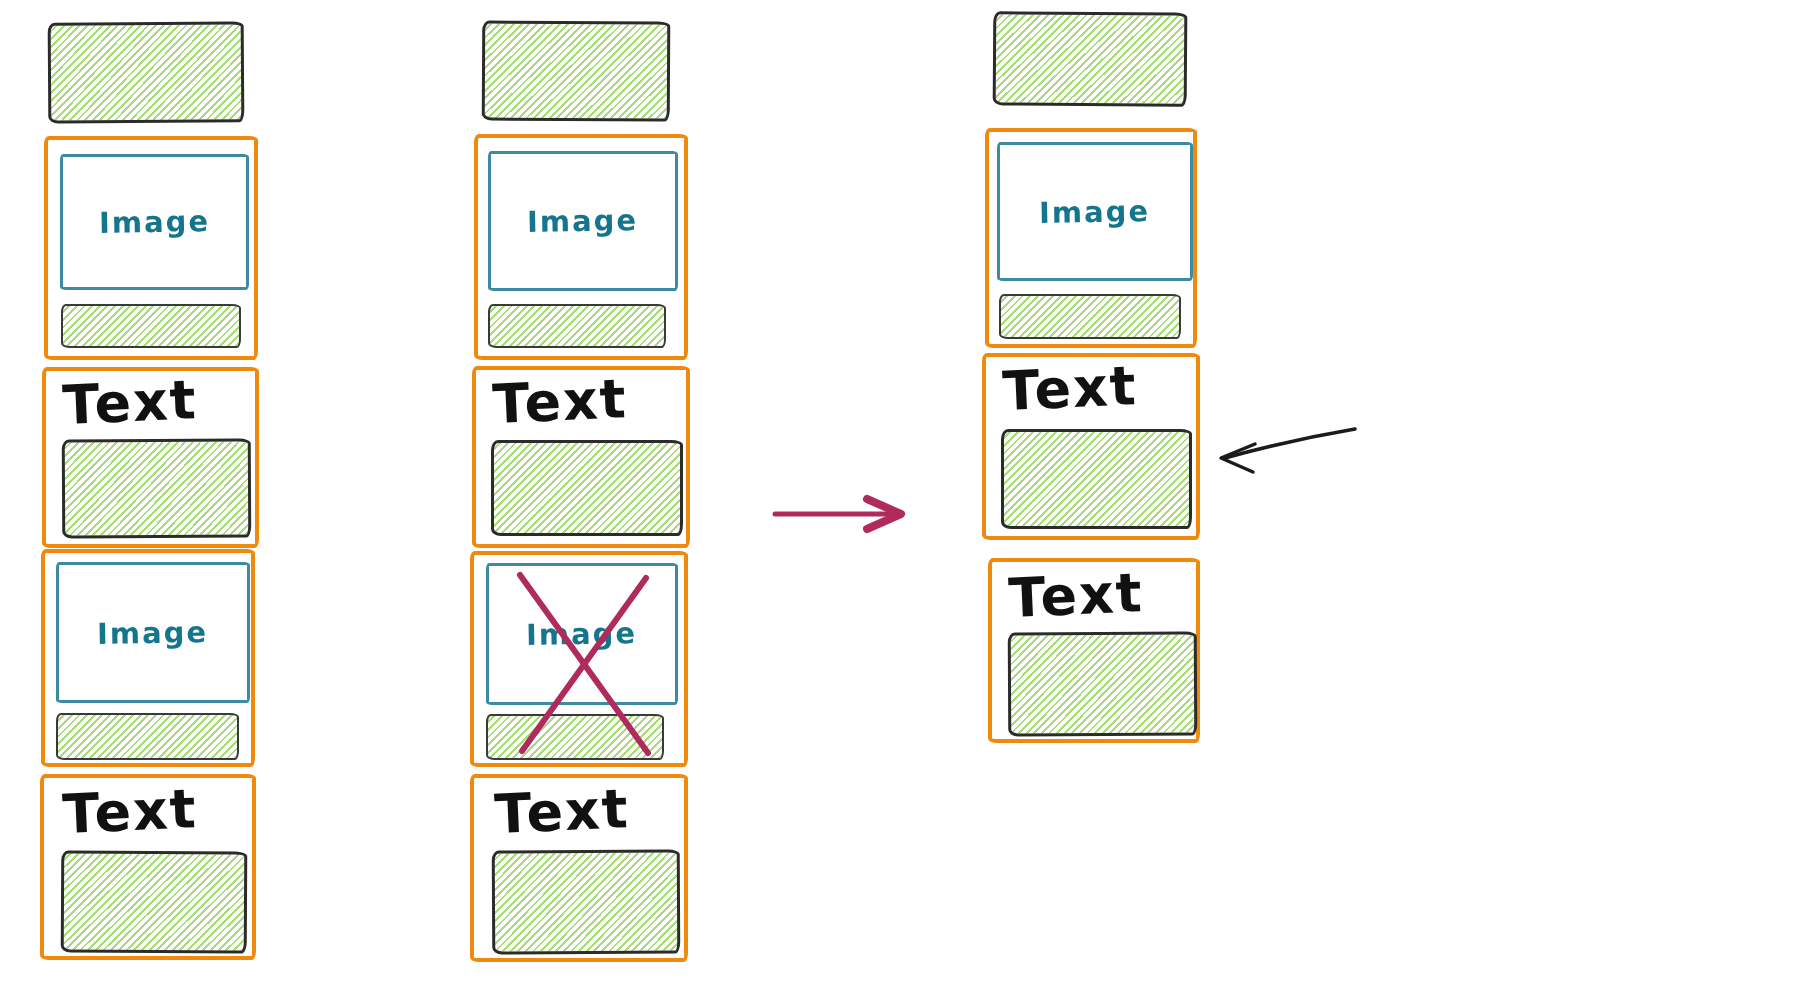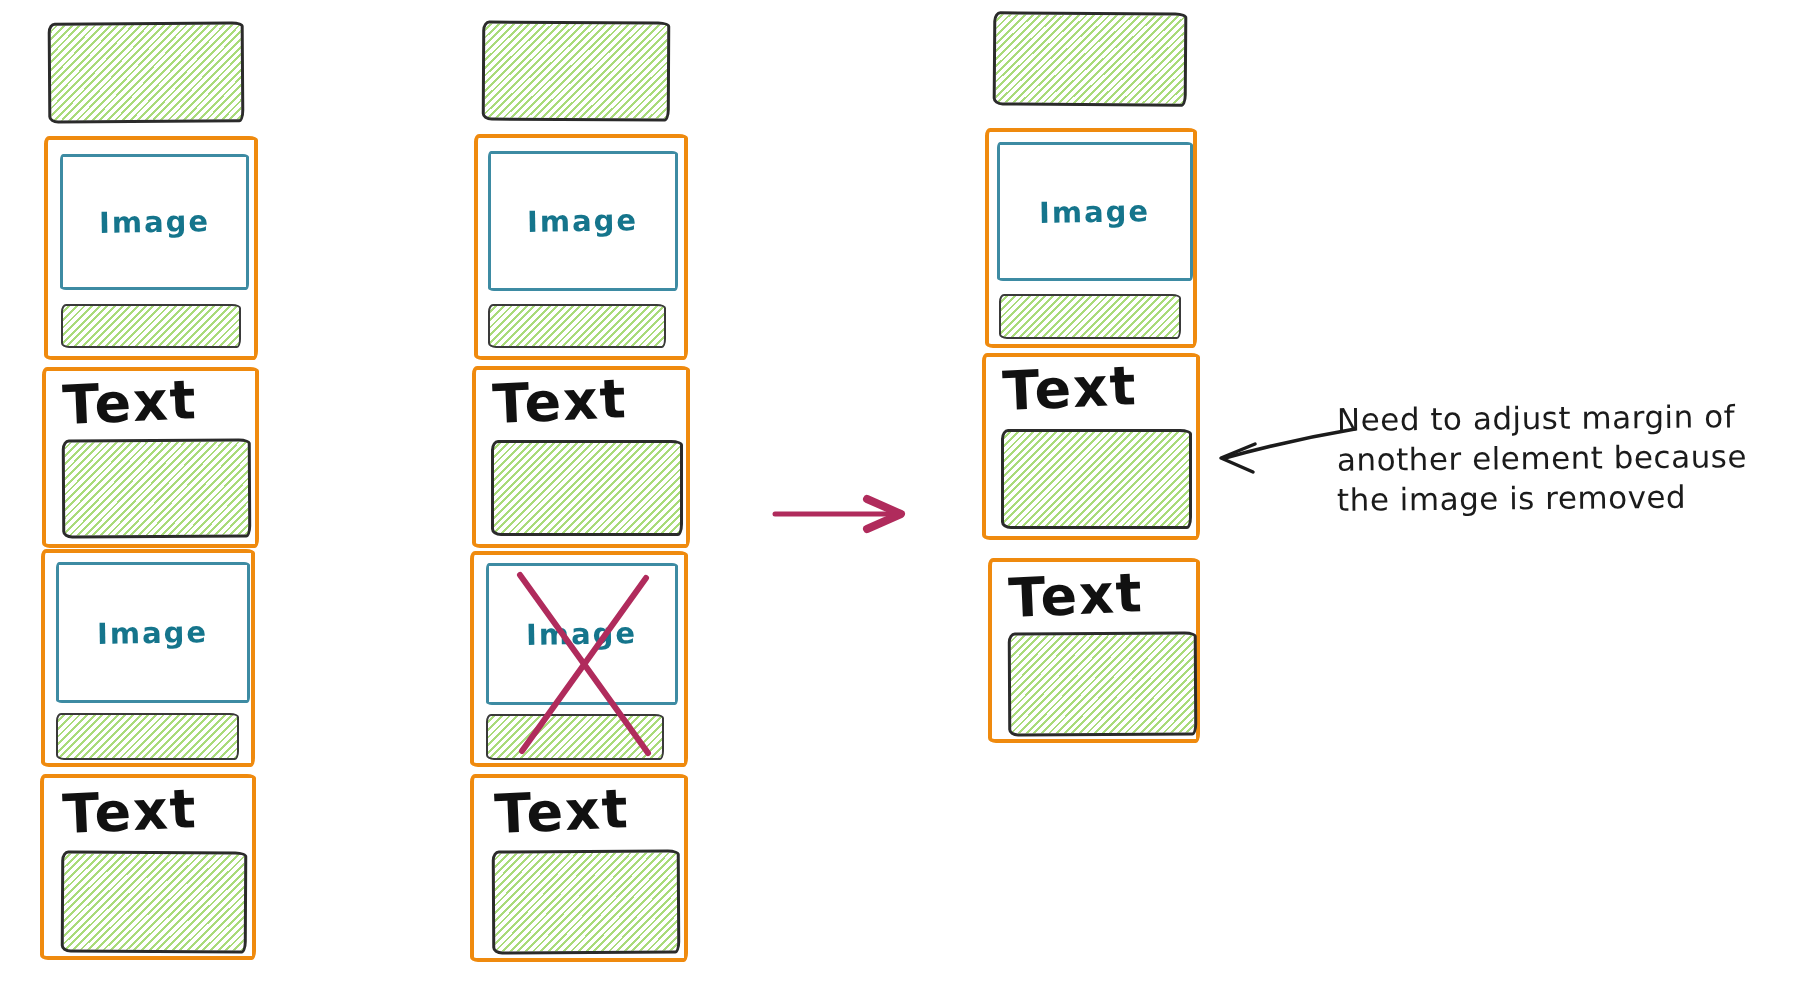--- a/index.html
+++ b/index.html
@@ -109,19 +109,14 @@
       <div class="abs heading" style="left:18px;top:10px;">Text</div>
       <div class="abs block hatch" style="left:16px;top:70px;width:189px;height:104px;transform:rotate(-0.3deg);"></div>
     </div>
   </div>
 
   <svg class="abs" style="left:1205px;top:415px;" width="160" height="60" viewBox="0 0 160 60">
     <path d="M150,14 Q85,25 20,43" fill="none" stroke="#1b1b1b" stroke-width="3.5" stroke-linecap="round"></path>
     <polyline points="50,29 16,43 48,57" fill="none" stroke="#1b1b1b" stroke-width="3.5" stroke-linecap="round" stroke-linejoin="round"></polyline>
   </svg>
 
-  <div class="abs" style="left:1337px;top:398px;">
-    <div class="note">Need to adjust margin of</div>
-    <div class="note">another element because</div>
-    <div class="note">the image is removed</div>
-  </div>
 
 </div>
 
 </body></html>

